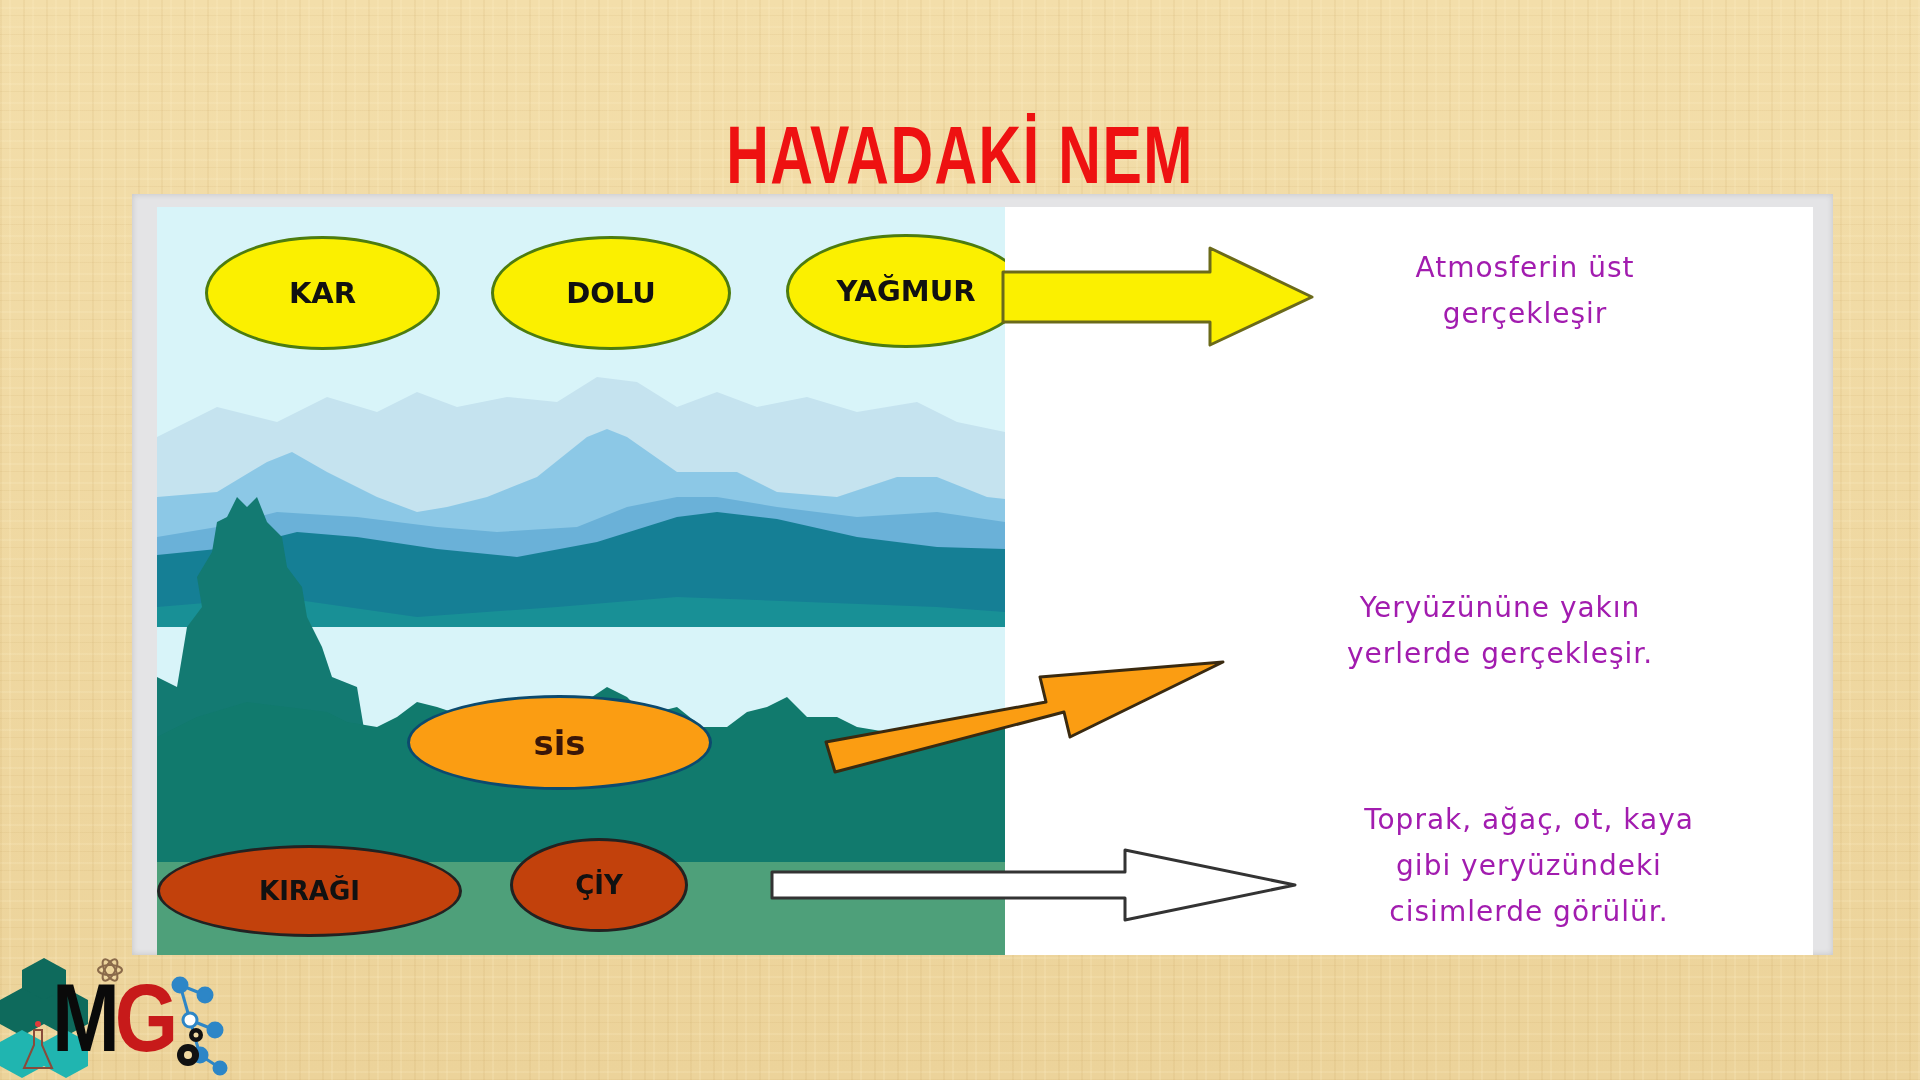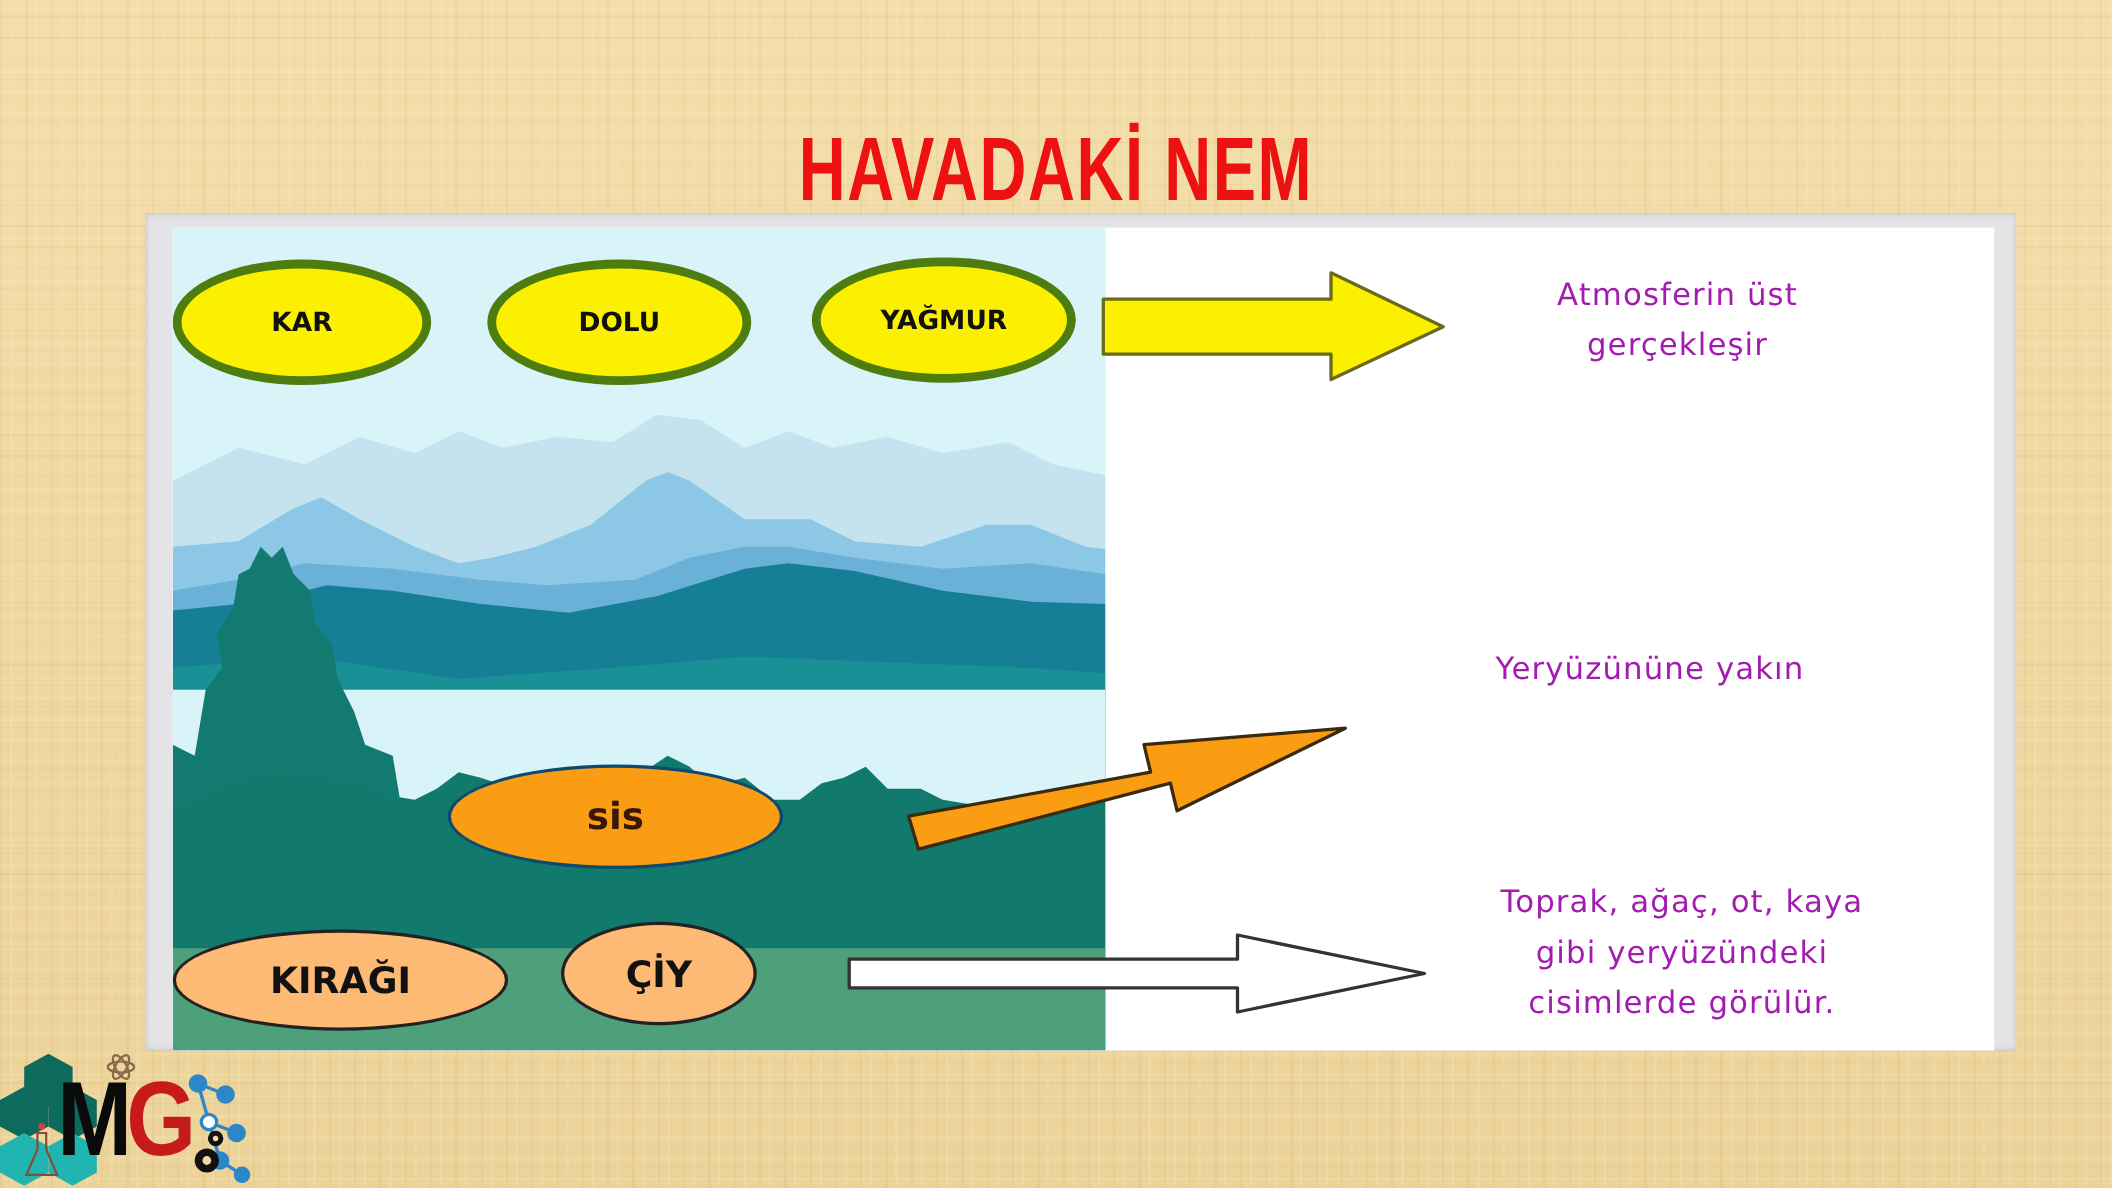--- a/index.html
+++ b/index.html
@@ -26,23 +26,23 @@
     position:absolute; left:25px; top:13px; width:1656px; height:748px; background:#ffffff;
     overflow:hidden;
   }
   .scene { position:absolute; left:0; top:0; width:848px; height:748px; background:#d8f4f9; overflow:hidden; }
   .scene svg { position:absolute; left:0; top:0; }
   .ellipse {
     position:absolute; border-radius:50%; display:flex; align-items:center; justify-content:center;
     font-family:"DejaVu Sans", sans-serif; font-weight:bold; color:#111;
     box-sizing:border-box;
   }
-  .yellow { background:#fbf000; border:8px solid #4d7c0f; font-size:24px; }
+  .yellow { background:#fbf000; border:3px solid #4d7c0f; font-size:29px;margin-left:48px; }
   .orange { background:#fb9d12; border:3px solid #0c4a6e; font-size:34px; color:#3a1608; }
-  .white { background:#fdba74; border:3px solid #222; font-size:33px; }
+  .white { background:#c2410c; border:3px solid #222; font-size:26px; }
   .desc {
     position:absolute; text-align:center; font-family:"DejaVu Sans", sans-serif;
     font-weight:normal; color:#a21caf; font-size:28px; line-height:46px; letter-spacing:1px;
   }
   .arrow { position:absolute; left:0; top:0; }
   .logo { position:absolute; left:0; top:950px; width:230px; height:130px; }
   .logo-text {
     position:absolute; left:52px; top:970px; font-family:"Liberation Sans", sans-serif;
     font-weight:bold; font-size:96px; line-height:96px; letter-spacing:-6px;
     transform:scaleX(0.85); transform-origin:0 0;
@@ -110,20 +110,21 @@
 
       <polygon points="615,665 968,665 968,643 1138,678 968,713 968,691 615,691" fill="#ffffff" stroke="#333" stroke-width="3" stroke-linejoin="round"></polygon>
     </svg>
 
     <div class="desc" style="left:1168px; top:38px; width:400px;">
       <div>Atmosferin üst</div>
       <div>gerçekleşir</div>
     </div>
     <div class="desc" style="left:1083px; top:378px; width:520px;">
       <div>Yeryüzününe yakın</div>
+      <div>yerlerde gerçekleşir.</div>
     </div>
     <div class="desc" style="left:1088px; top:590px; width:568px;text-align:center;">
       <div>Toprak, ağaç, ot, kaya</div>
       <div>gibi yeryüzündeki</div>
       <div>cisimlerde görülür.</div>
     </div>
   </div>
 </div>
 
 <svg class="logo" width="230" height="130" viewBox="0 0 230 130">

